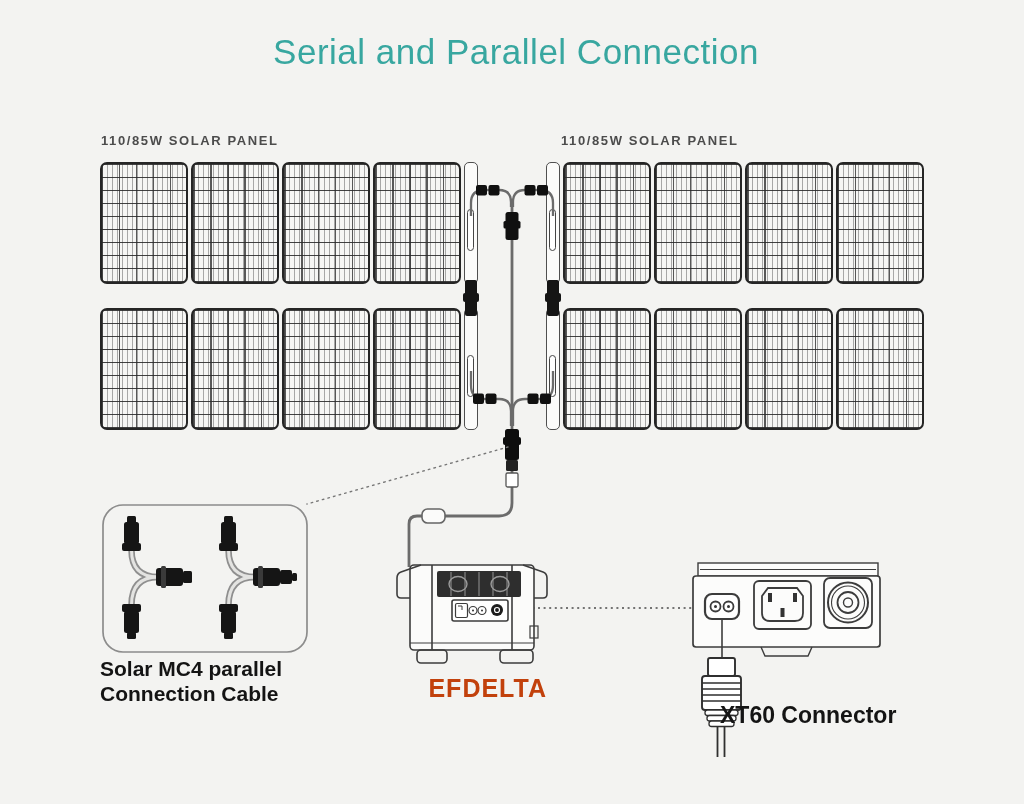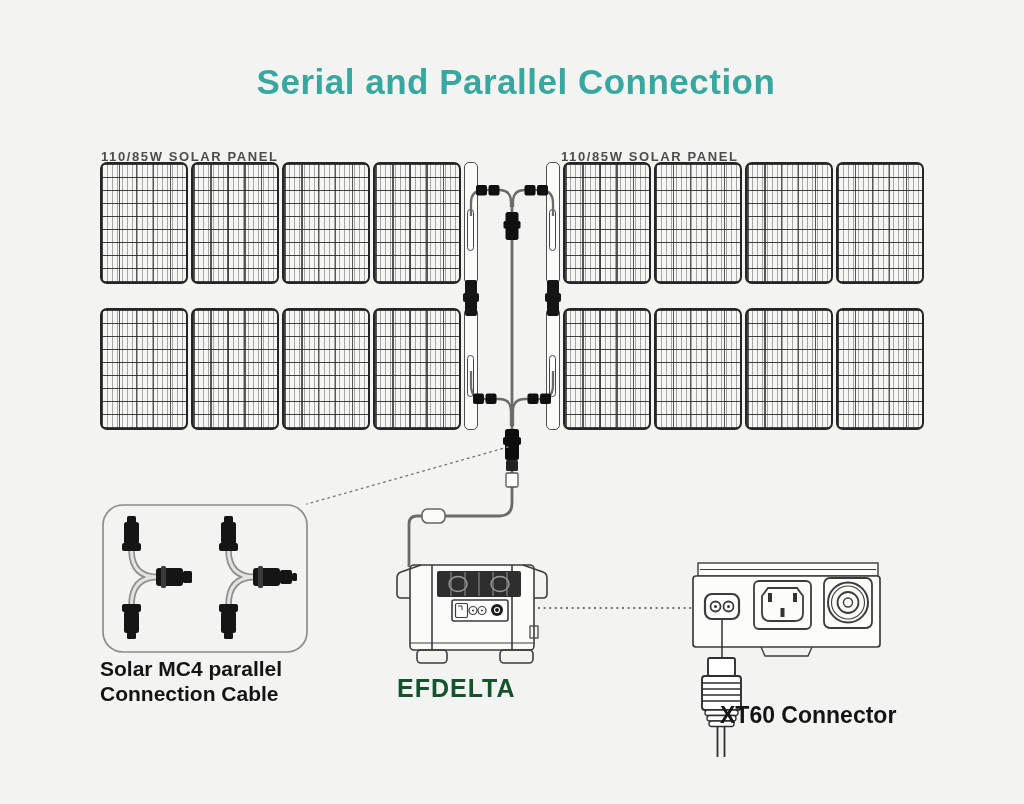--- a/index.html
+++ b/index.html
@@ -2,26 +2,26 @@
 <html><head>
 <meta charset="utf-8">
 <style>
   html,body{margin:0;padding:0;}
   .canvas{
     position:relative;width:1024px;height:804px;overflow:hidden;
     background:#f3f3f1;
     font-family:"Liberation Sans", sans-serif;
   }
   .title{
-    position:absolute;left:0;right:0;top:62px;text-align:center;
-    font-size:35px;font-weight:bold;letter-spacing:.5px;color:#38a7a0;margin-left:8px;
+    position:absolute;left:0;right:0;top:32px;text-align:center;
+    font-size:35px;font-weight:normal;letter-spacing:.5px;color:#38a7a0;margin-left:8px;
   }
   .panel-label{
     position:absolute;top:133px;font-size:13px;font-weight:600;
-    letter-spacing:1.6px;color:#4c4c4c;white-space:nowrap;margin-top:16px;
+    letter-spacing:1.6px;color:#4c4c4c;white-space:nowrap;
   }
   .panel-label.left{left:101px;}
   .panel-label.right{left:561px;}
   .array{position:absolute;width:378px;}
   .array-left{left:100px;top:162px;}
   .array-right{left:546px;top:162px;}
   .prow{display:flex;gap:3px;height:122px;}
   .prow + .prow{margin-top:24px;}
   .panel{
     width:88px;height:122px;box-sizing:border-box;
@@ -39,22 +39,22 @@
   .edge-strip .slot{
     position:absolute;left:1.5px;top:46px;width:5px;height:40px;
     border:1.5px solid #454545;border-radius:4px;background:#ffffff;
   }
   .art{position:absolute;left:0;top:0;pointer-events:none;}
   .inset-label{
     position:absolute;left:100px;top:656px;
     font-size:21px;font-weight:bold;color:#141414;line-height:25px;
   }
   .efdelta-label{
-    position:absolute;left:397px;top:674px;width:150px;text-align:left;
-    font-size:25px;font-weight:bold;letter-spacing:1px;color:#14532d;
+    position:absolute;left:397px;top:674px;width:150px;text-align:right;
+    font-size:25px;font-weight:bold;letter-spacing:1px;color:#c2410c;
   }
   .xt60-label{
     position:absolute;left:720px;top:702px;
     font-size:23px;font-weight:bold;color:#141414;white-space:nowrap;
   }
 </style>
 </head>
 <body>
 
 <div class="canvas">

